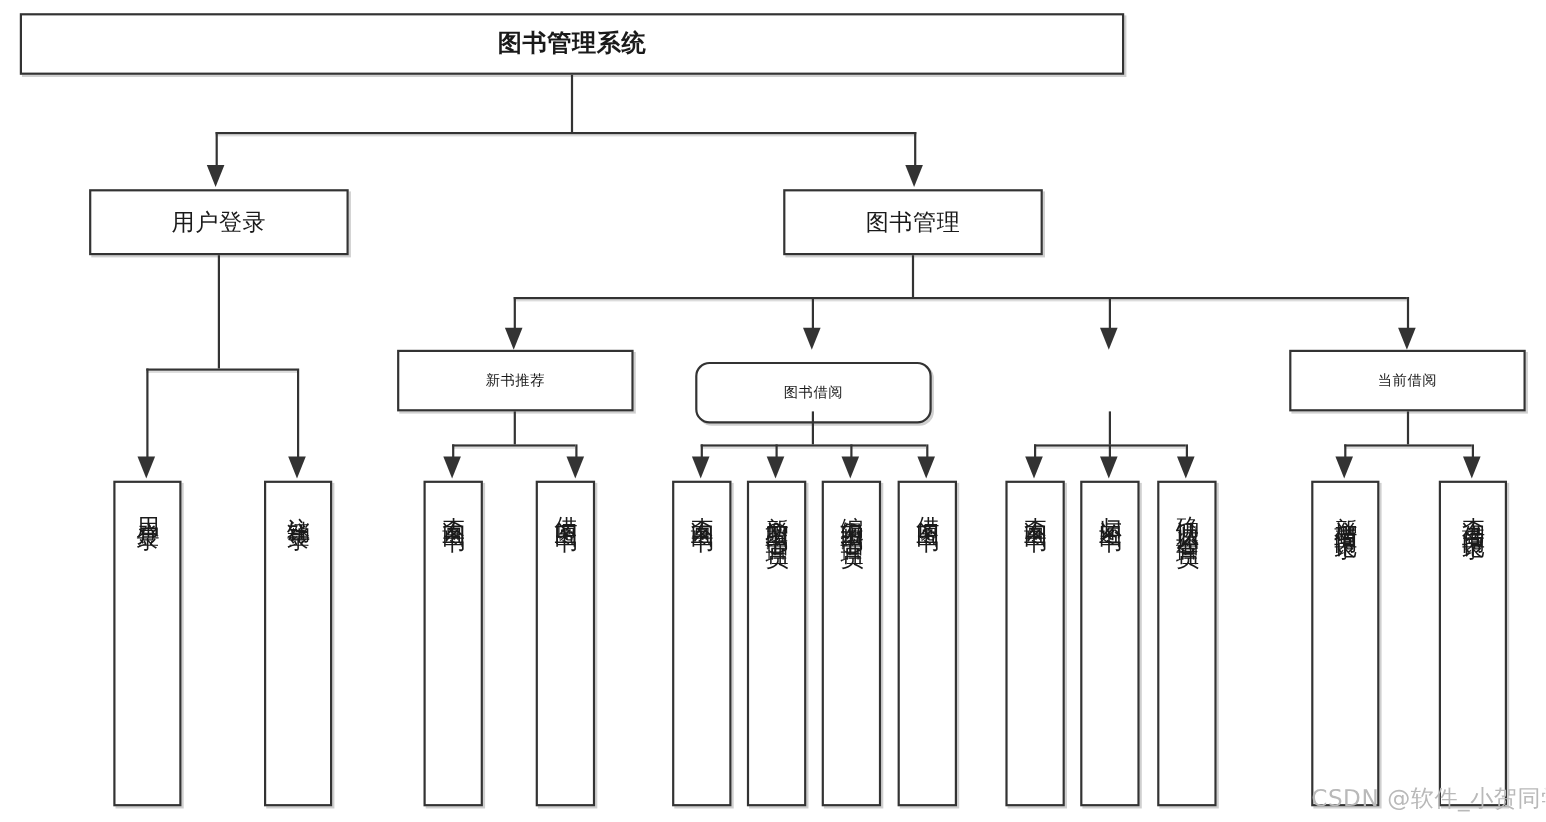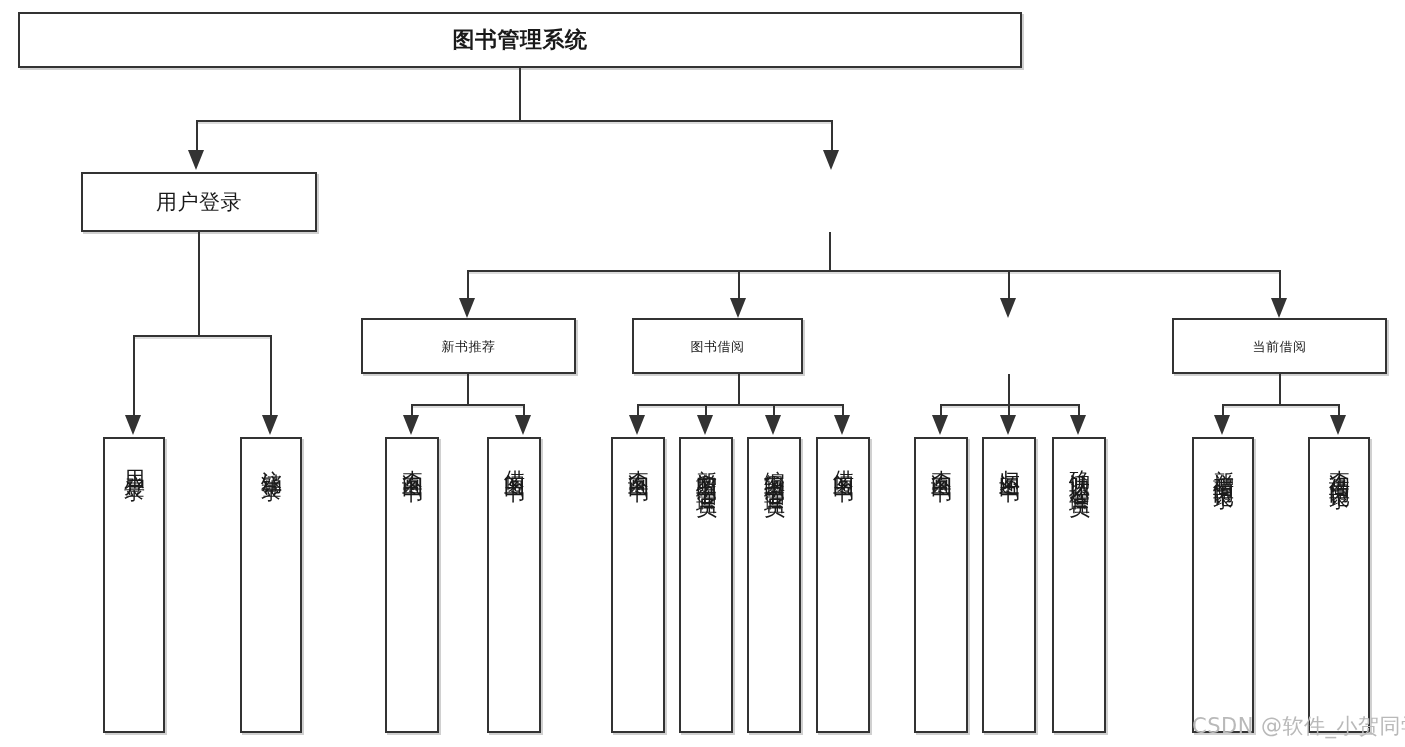--- a/index.html
+++ b/index.html
@@ -103,20 +103,23 @@
   <div class="vline" style="left:196px; top:120px; height:32px;"></div>
   <div class="arrow" style="left:188px; top:150px;"></div>
 
   <div class="vline" style="left:831px; top:120px; height:32px;"></div>
   <div class="arrow" style="left:823px; top:150px;"></div>
 
   <div class="node lvl1" style="left:81px; top:172px; width:236px; height:60px;">
     <span class="label">用户登录</span>
   </div>
 
+  <div class="node lvl1" style="left:712px; top:172px; width:236px; height:60px;">
+    <span class="label">图书管理</span>
+  </div>
 
   <div class="vline" style="left:198px; top:232px; height:103px;"></div>
   <div class="hline" style="left:133px; top:335px; width:137px;"></div>
   <div class="vline" style="left:133px; top:335px; height:82px;"></div>
   <div class="arrow" style="left:125px; top:415px;"></div>
   <div class="vline" style="left:270px; top:335px; height:82px;"></div>
   <div class="arrow" style="left:262px; top:415px;"></div>
 
   <div class="vline" style="left:829px; top:232px; height:38px;"></div>
   <div class="hline" style="left:467px; top:270px; width:812px;"></div>
@@ -125,21 +128,21 @@
   <div class="vline" style="left:738px; top:270px; height:34px;"></div>
   <div class="arrow" style="left:730px; top:298px;"></div>
   <div class="vline" style="left:1008px; top:270px; height:34px;"></div>
   <div class="arrow" style="left:1000px; top:298px;"></div>
   <div class="vline" style="left:1279px; top:270px; height:34px;"></div>
   <div class="arrow" style="left:1271px; top:298px;"></div>
 
   <div class="node lvl2" style="left:361px; top:318px; width:215px; height:56px;">
     <span class="label">新书推荐</span>
   </div>
-  <div class="node lvl2" style="left:632px; top:318px; width:171px; height:56px;">
+  <div class="node lvl2" style="left:632px; top:329px; width:215px; height:56px;border-radius:13px;">
     <span class="label">图书借阅</span>
   </div>
   <div class="node lvl2" style="left:1172px; top:318px; width:215px; height:56px;">
     <span class="label">当前借阅</span>
   </div>
 
   <div class="vline" style="left:467px; top:374px; height:30px;"></div>
   <div class="hline" style="left:411px; top:404px; width:112px;"></div>
   <div class="vline" style="left:411px; top:404px; height:15px;"></div>
   <div class="arrow" style="left:403px; top:415px;"></div>

